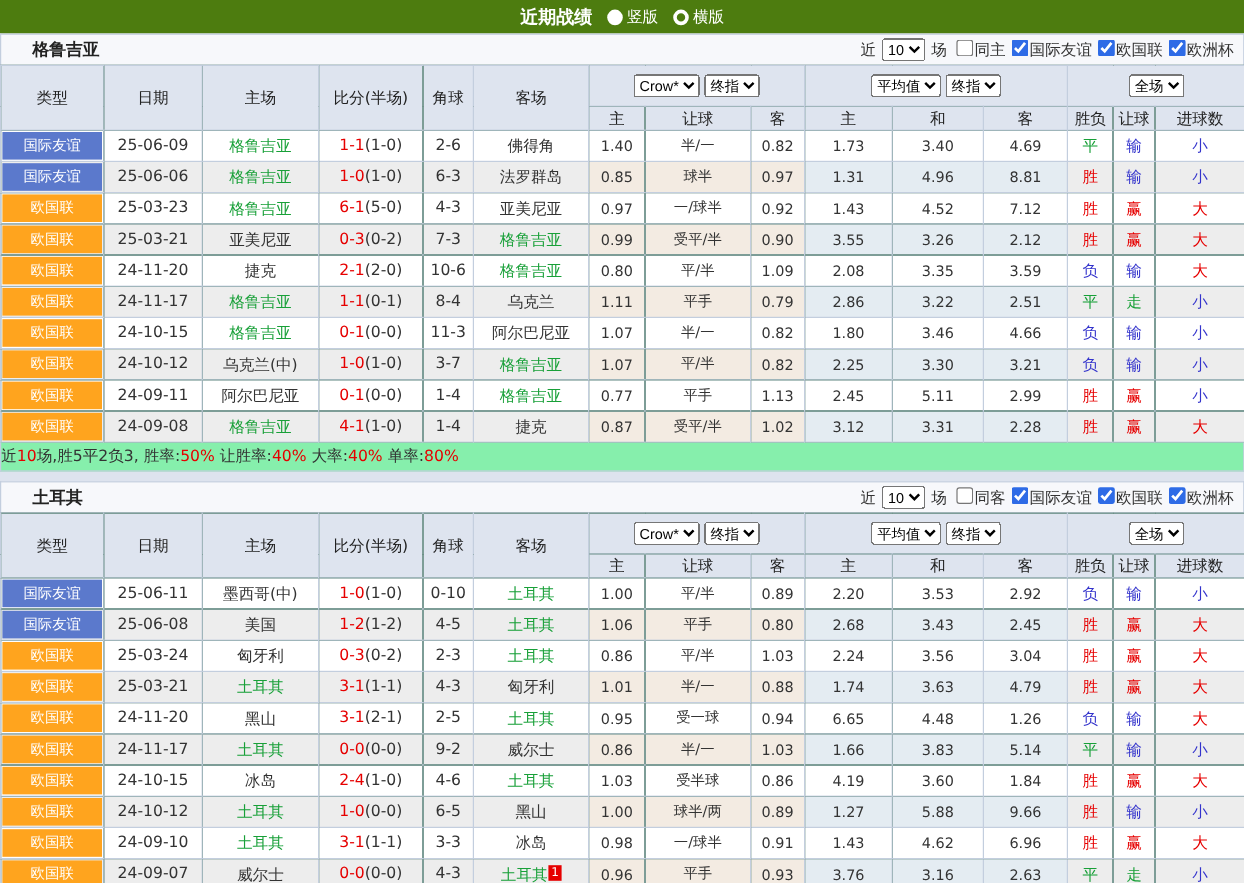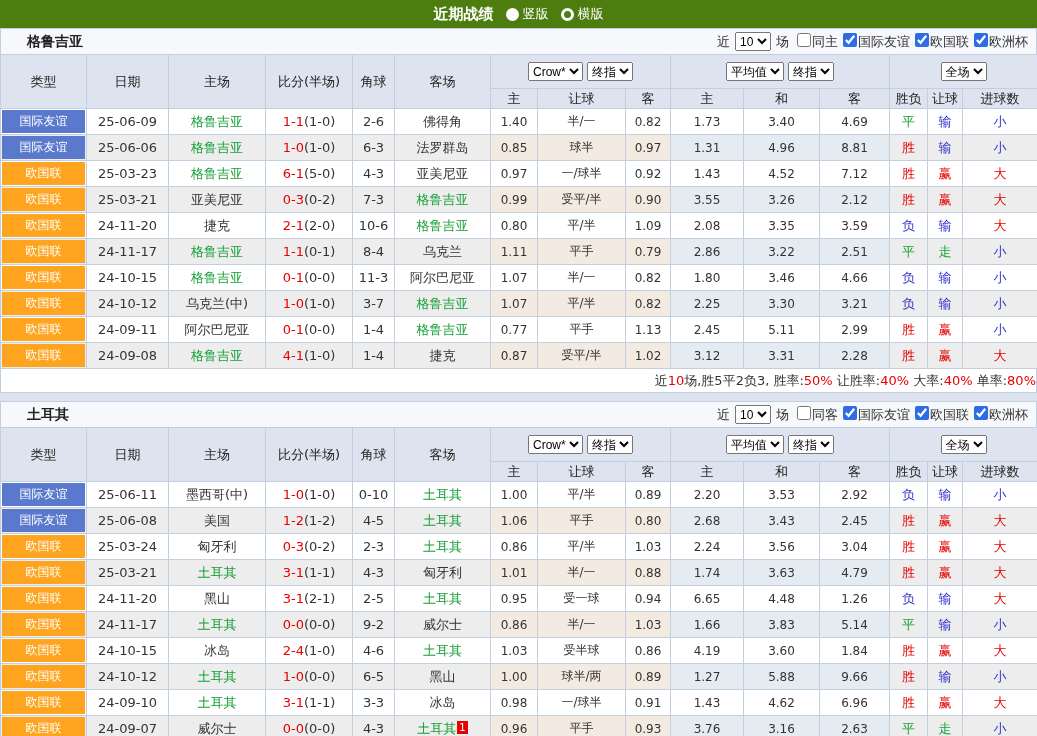--- a/index.html
+++ b/index.html
@@ -33,21 +33,21 @@
   tr.even td.col-avg{background:#e4ecf2}
   td.tdtype{padding:0}
   .badge{margin:1px;height:23px;line-height:23px;color:#fff;font-size:12px}
   .badge.blue{background:#5b79cc}
   .badge.orange{background:#ffa41e}
   .subject{color:#18a038}
   .c-red{color:#e60000}
   .c-green{color:#18a038}
   .c-blue{color:#3333cc}
   .sup{display:inline-block;background:#e60000;color:#fff;font-size:10px;line-height:13px;padding:0 2px;margin-left:1px;vertical-align:top;position:relative;top:1px}
-  .summary{height:24px;line-height:23px;text-align:right;font-size:13px;color:#333;background:#ffffff;border:1px solid #c3cede;border-top:none}
+  .summary{height:24px;line-height:23px;text-align:left;font-size:13px;color:#333;background:#86efac;border:1px solid #c3cede;border-top:none}
   .gap{height:8px}
 </style>
 </head>
 <body>
 
 <div class="page">
   <div class="titlebar">
     <span class="title">近期战绩</span>
     <span class="radio-label">
       <span class="rad sel"></span>

